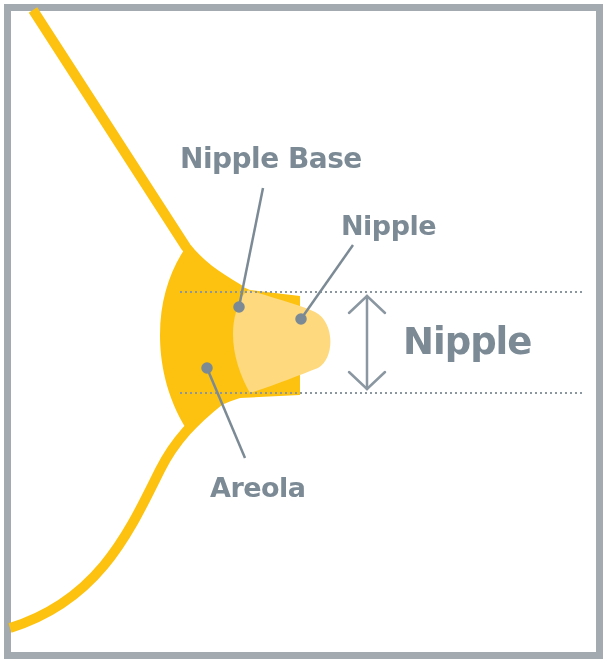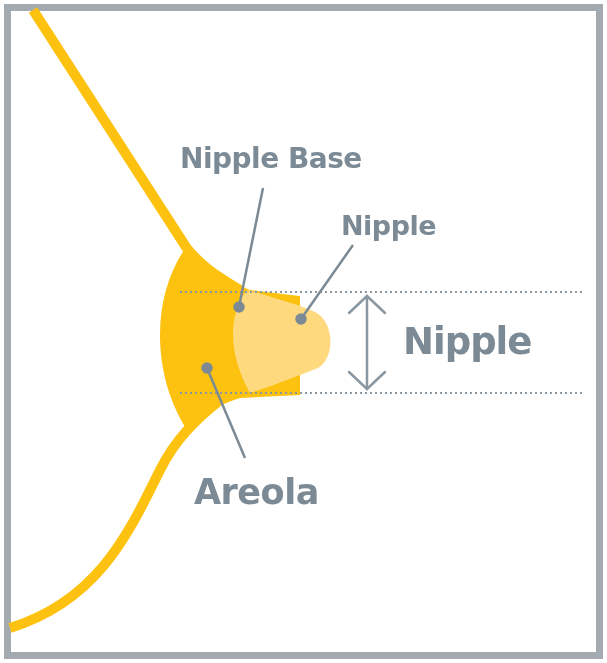--- a/index.html
+++ b/index.html
@@ -8,21 +8,21 @@
       position: absolute; left: 4px; top: 4px; width: 599px; height: 655px;
       box-sizing: border-box; border: 7px solid #a3abb1; background: #ffffff;
     }
     svg.diagram { position: absolute; left: 0; top: 0; }
     .label {
       position: absolute; font-family: "DejaVu Sans", sans-serif; font-weight: bold;
       color: #7b8a95; white-space: nowrap; letter-spacing: -0.5px;
     }
     .lbl-base { left: 180px; top: 142px; font-size: 28px; }
     .lbl-nipple { left: 341px; top: 210px; font-size: 27px; }
-    .lbl-areola { left: 194px; top: 472px; font-size: 35px; }
+    .lbl-areola { left: 210px; top: 472px; font-size: 27px; }
     .lbl-measure { left: 403px; top: 320px; font-size: 37px; letter-spacing: -1px; }
   </style>
 </head>
 <body>
 
 <div class="frame"></div>
 
 <svg class="diagram" width="607" height="663" viewBox="0 0 607 663">
 
   <path d="M33 10 L186 247 C200 265 215 275 240 290" fill="none" stroke="#fdc20f" stroke-width="10" stroke-linecap="butt"></path>

